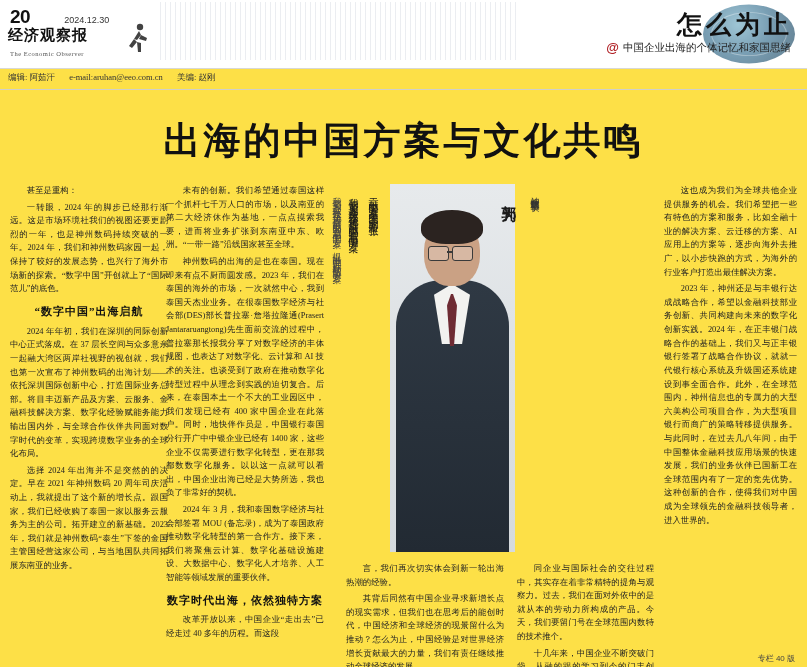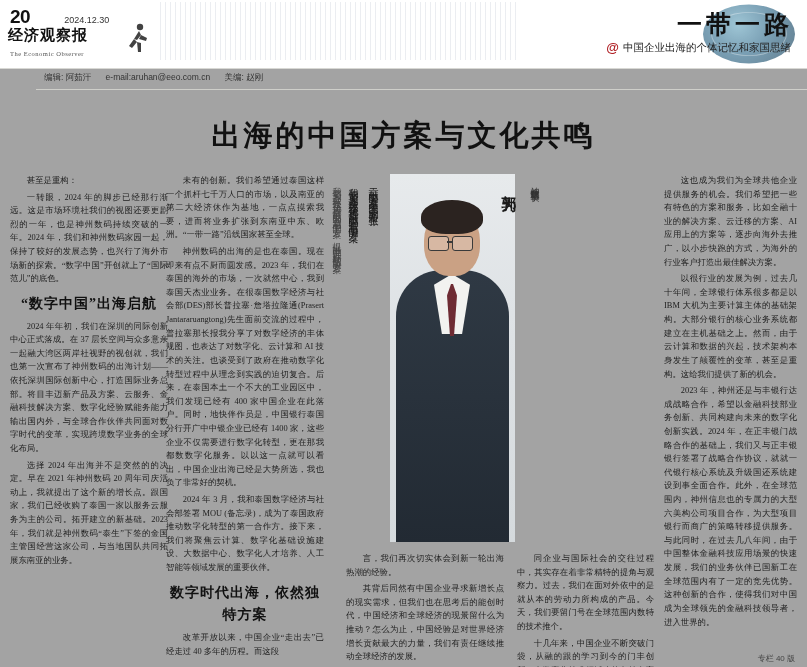--- a/index.html
+++ b/index.html
@@ -12,21 +12,21 @@
     height: 667px;
     font-family: "Liberation Serif", serif;
     color: #1a1a1a;
     position: relative;
     overflow: hidden;
   }
   .page {
     position: relative;
     width: 807px;
     height: 667px;
-    background: #a3a3a3;
+    background: #fde047;
   }
 
   
   .masthead {
     position: relative;
     height: 68px;
     border-bottom: 1px solid #d8d8d4;
     background: #ffffff;
   }
   .date-block {
@@ -131,35 +131,34 @@
     inset: 8px;
     border-radius: 50%;
     border: 1px solid rgba(255,255,255,0.35);
   }
 
   
   .credit-bar {
     position: relative;
     height: 17px;
     border-bottom: 1px solid #cfcfca;
-    font-family: Liberation Sans, sans-serif;
+    font-family: Liberation Serif, serif;
     font-size: 8.5px;
     color: #333;
     padding: 3px 0 0 8px;
     white-space: nowrap;
-    margin-left: 36px;
   }
   .credit-bar span { margin-right: 12px; }
 
   
   .headline {
     text-align: center;
     font-family: "Liberation Serif", serif;
     font-weight: bold;
-    font-size: 29px;
+    font-size: 37px;
     letter-spacing: 3px;
     color: #111;
     padding: 26px 0 18px 0;
   }
 
   
   .body-area {
     position: relative;
     padding: 0 10px;
     height: 495px;
@@ -171,21 +170,21 @@
     line-height: 1.62;
     text-align: justify;
     color: #222;
   }
   .col p {
     margin: 0 0 3px 0;
     text-indent: 2em;
   }
   .col h4 {
     margin: 7px 0 4px 0;
-    font-size: 14px;
+    font-size: 11px;
     font-weight: bold;
     text-align: center;
     letter-spacing: 1px;
     color: #111;
   }
   .col-1 { left: 10px;  width: 158px; height: 492px; }
   .col-2 { left: 166px; width: 158px; height: 492px; }
   .col-5 { left: 517px; width: 137px; height: 492px; }
   .col-6 { left: 664px; width: 133px; height: 492px; }
 
@@ -332,21 +331,21 @@
     <svg class="runner-icon" viewBox="0 0 30 34">
       <circle cx="18" cy="5" r="3.2" fill="#222"></circle>
       <path d="M17 9 L12 17 L15 18 L19 13 Z" fill="#222"></path>
       <path d="M12 17 L7 24 L10 26 L15 20 Z" fill="#222"></path>
       <path d="M19 13 L25 16 L24 19 L17 17 Z" fill="#222"></path>
       <path d="M15 20 L16 30 L19 30 L19 21 Z" fill="#222"></path>
     </svg>
 
     <div class="globe-art"></div>
 
-    <div class="letter-title">一带一路</div>
+    <div class="letter-title">怎么为止</div>
     <div class="letter-sub">
       <span class="at-mark">@</span>
       <span>中国企业出海的个体记忆和家国思绪</span>
     </div>
   </div>
 
   <div class="credit-bar">
     <span>编辑: 阿茹汗</span>
     <span>e-mail:aruhan@eeo.com.cn</span>
     <span>美编: 赵刚</span>
@@ -397,20 +396,19 @@
       <p>但依微传统模式显然行不通。</p>
     </div>
 
     <div class="col col-5" style="top:378px;">
       <p>同企业与国际社会的交往过程中，其实存在着非常精特的提角与观察力。过去，我们在面对外依中的是就从本的劳动力所构成的产品。今天，我们要留门号在全球范围内数特的技术推个。</p>
       <p>十几年来，中国企业不断突破门袋，从融的跟的学习到今的门丰创新，在数字化技术领域建的各特有高水平的快速成长。我们在技术领域</p>
     </div>
 
     <div class="col col-6">
       <p>这也成为我们为全球共他企业提供服务的机会。我们希望把一些有特色的方案和服务，比如全融十业的解决方案、云迁移的方案、AI 应用上的方案等，逐步向海外去推广，以小步快跑的方式，为海外的行业客户打造出最佳解决方案。</p>
-      <p>以很行业的发展为例，过去几十年间，全球银行体系很多都是以 IBM 大机为主要计算主体的基础架构。大部分银行的核心业务系统都建立在主机基础之上。然而，由于云计算和数据的兴起，技术架构本身发生了颠覆性的变革，甚至是重构。这给我们提供了新的机会。</p>
       <p>2023 年，神州还是与丰银行达成战略合作，希望以金融科技部业务创新、共同构建向未来的数字化创新实践。2024 年，在正丰银门战略合作的基础上，我们又与正丰银银行签署了战略合作协议，就就一代银行核心系统及升级国还系统建设到事全面合作。此外，在全球范围内，神州信息也的专属力的大型六美构公司项目合作，为大型项目银行而商广的策略转移提供服务。与此同时，在过去几八年间，由于中国整体金融科技应用场景的快速发展，我们的业务伙伴已国新工在全球范围内有了一定的竞先优势。这种创新的合作，使得我们对中国成为全球领先的金融科技领导者，进入世界的。</p>
     </div>
 
   </div>
 
   <div class="page-num">专栏 40 版</div>
 </div>
 
 </body></html>

